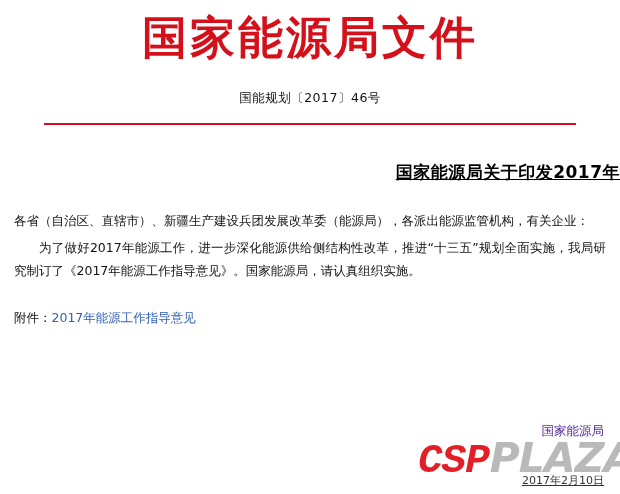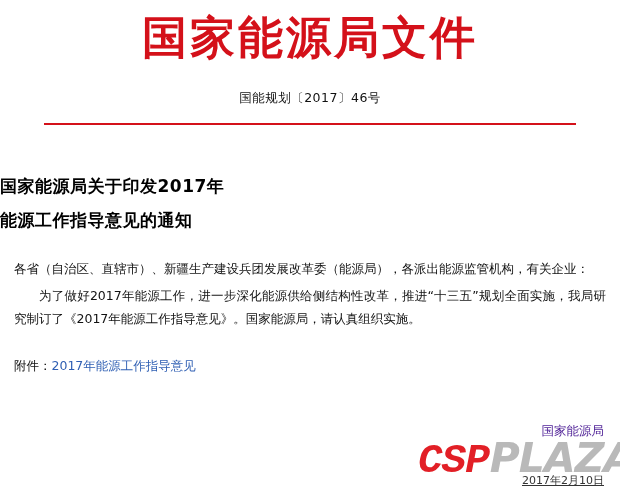--- a/index.html
+++ b/index.html
@@ -46,22 +46,23 @@
   }
 
   .red-rule {
     margin: 16px 44px 0 44px;
     height: 2px;
     background: #d4111a;
   }
 
   
   .title-block {
-    text-align: left;
-    margin-top: 44px;
+    text-align: right;
+    margin-top: 30px;
+    text-decoration: underline;
   }
   .title-line {
     font-size: 17px;
     font-weight: bold;
     color: #000000;
     line-height: 2.0;
     font-family: "DejaVu Sans", "Liberation Sans", sans-serif;
     letter-spacing: 0.5px;
   }
 
@@ -149,21 +150,20 @@
   <div class="masthead">
     <div class="masthead-title">国家能源局文件</div>
   </div>
 
   <div class="doc-number">国能规划〔2017〕46号</div>
 
   <div class="red-rule"></div>
 
   <div class="title-block">
     <div class="title-line">国家能源局关于印发2017年</div>
-    <div class="title-line">能源工作指导意见的通知</div>
   </div>
 
   <div class="body-block">
     <div class="addressee">各省（自治区、直辖市）、新疆生产建设兵团发展改革委（能源局），各派出能源监管机构，有关企业：</div>
     <div class="para">为了做好2017年能源工作，进一步深化能源供给侧结构性改革，推进“十三五”规划全面实施，我局研究制订了《2017年能源工作指导意见》。国家能源局，请认真组织实施。</div>
 
     <div class="attachment">
       <span class="att-label">附件：</span><span class="att-name">2017年能源工作指导意见</span>
     </div>
   </div>

